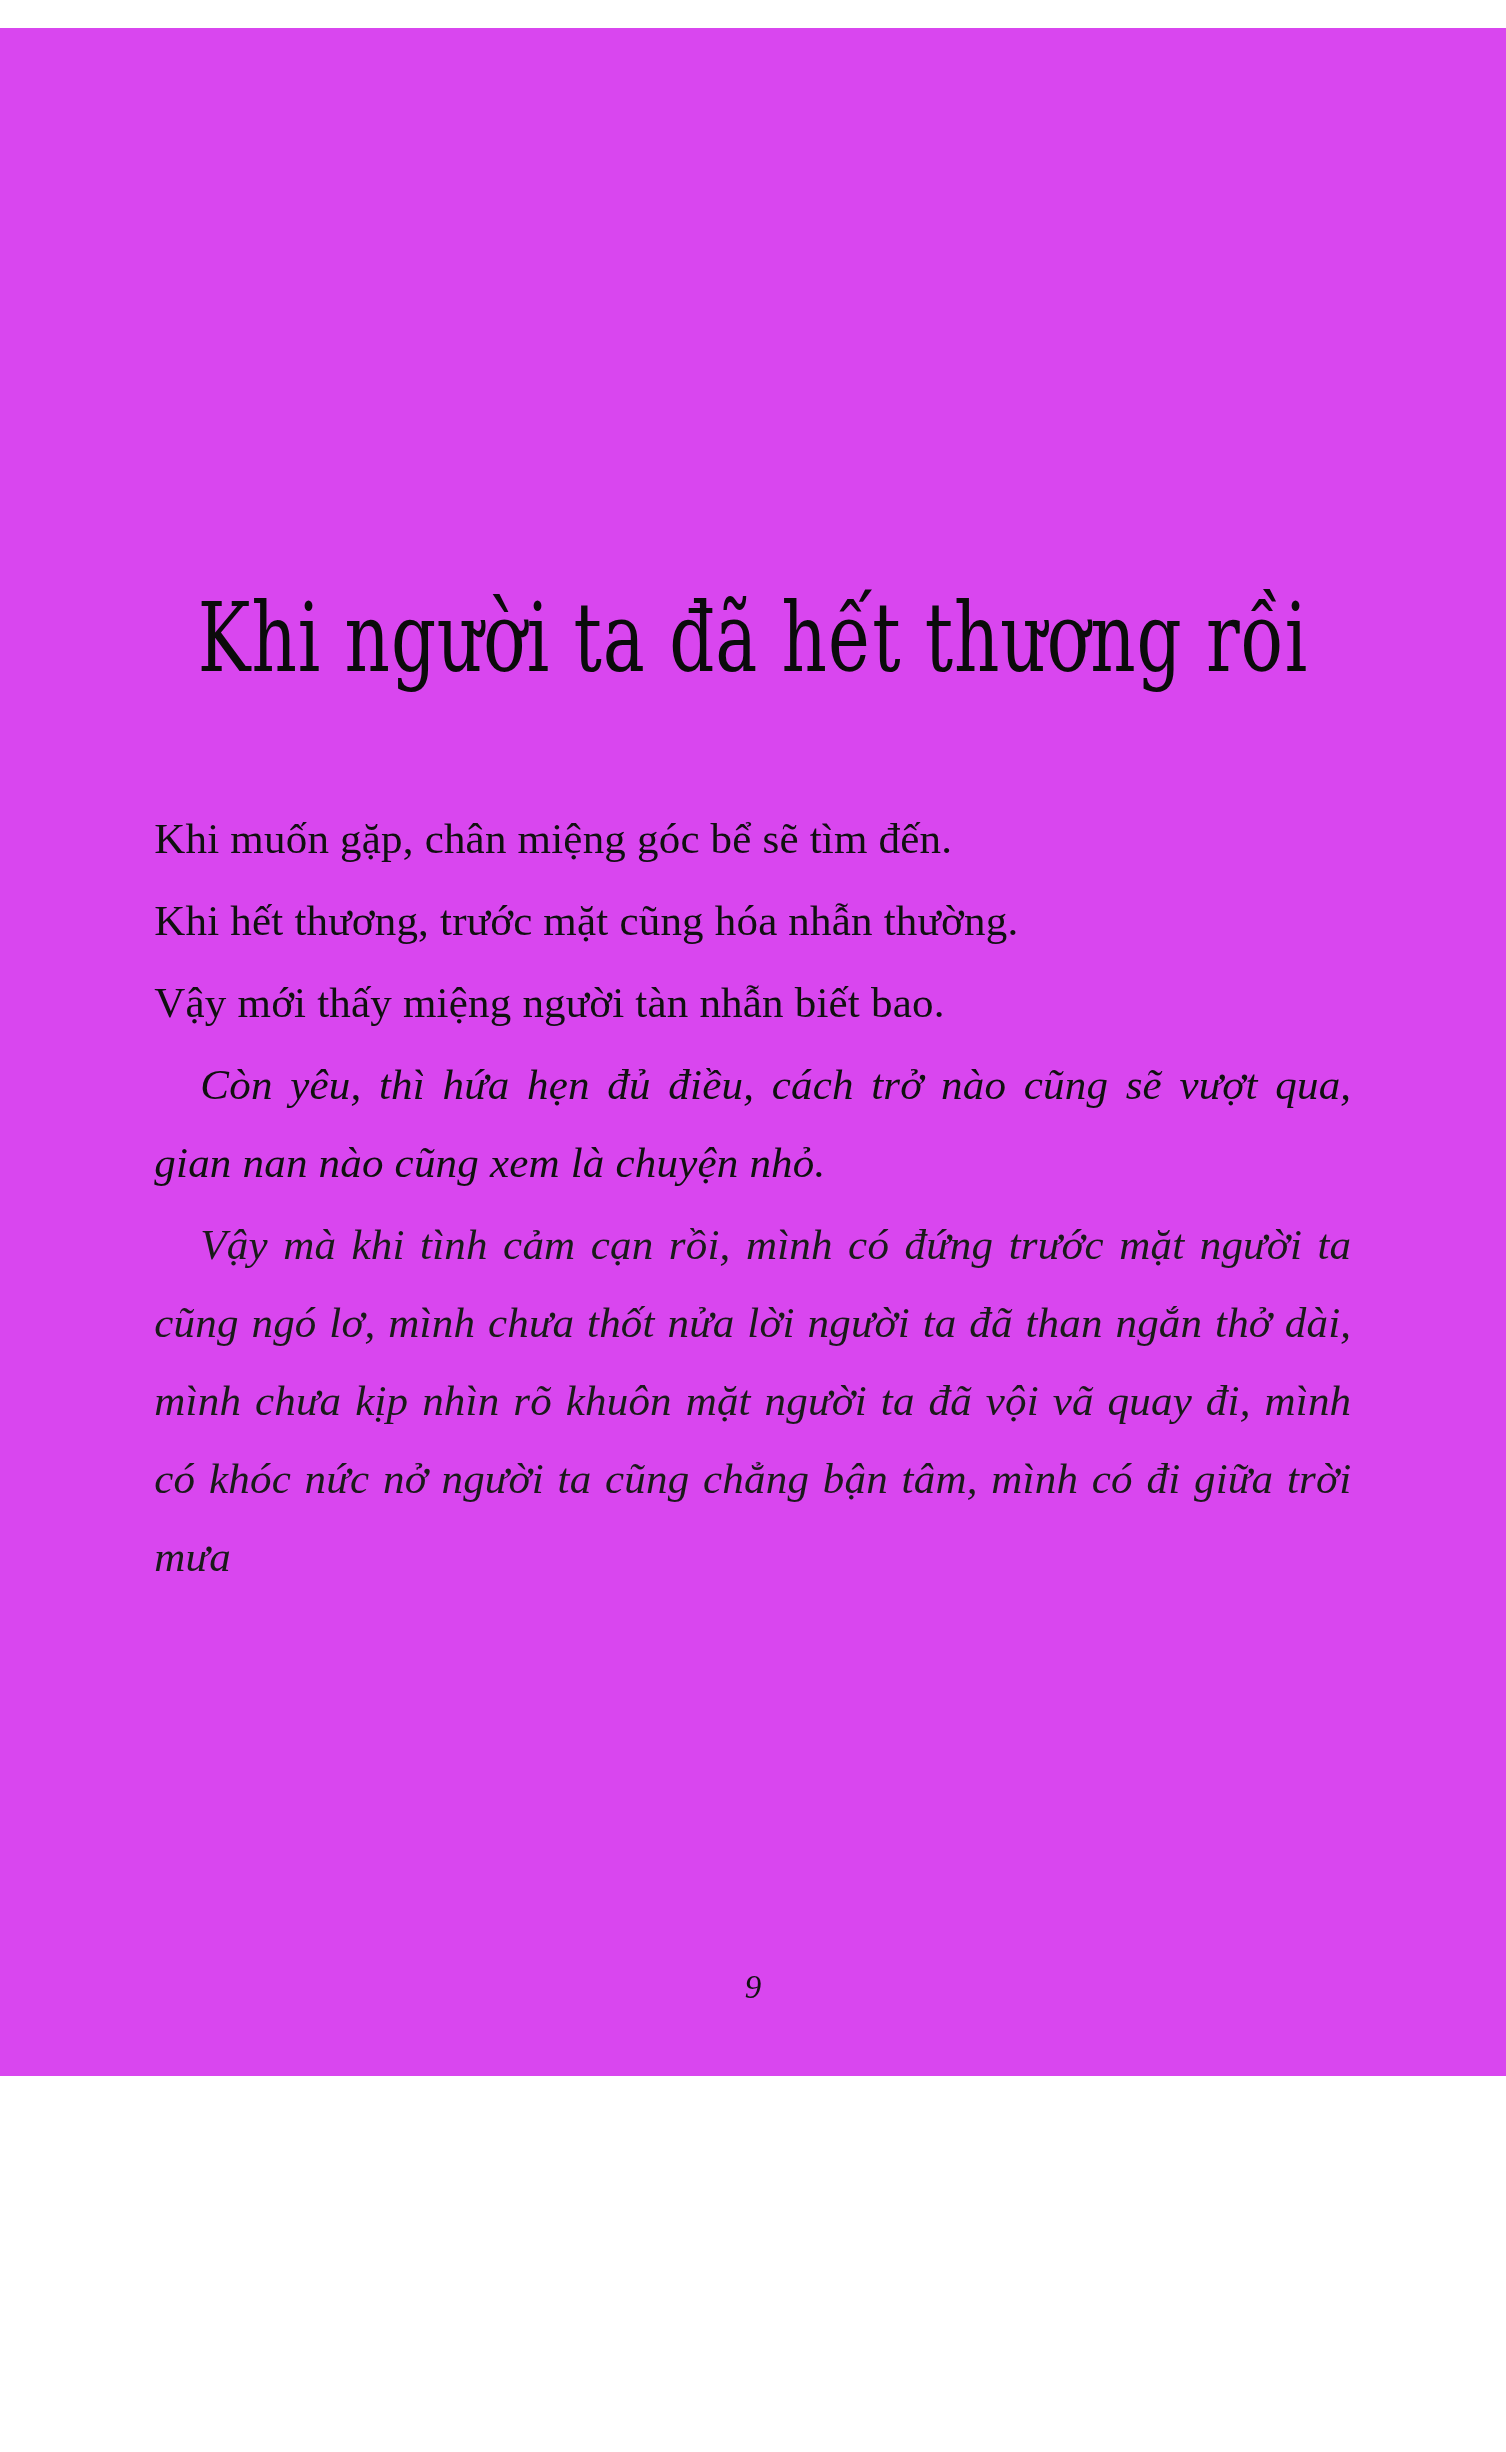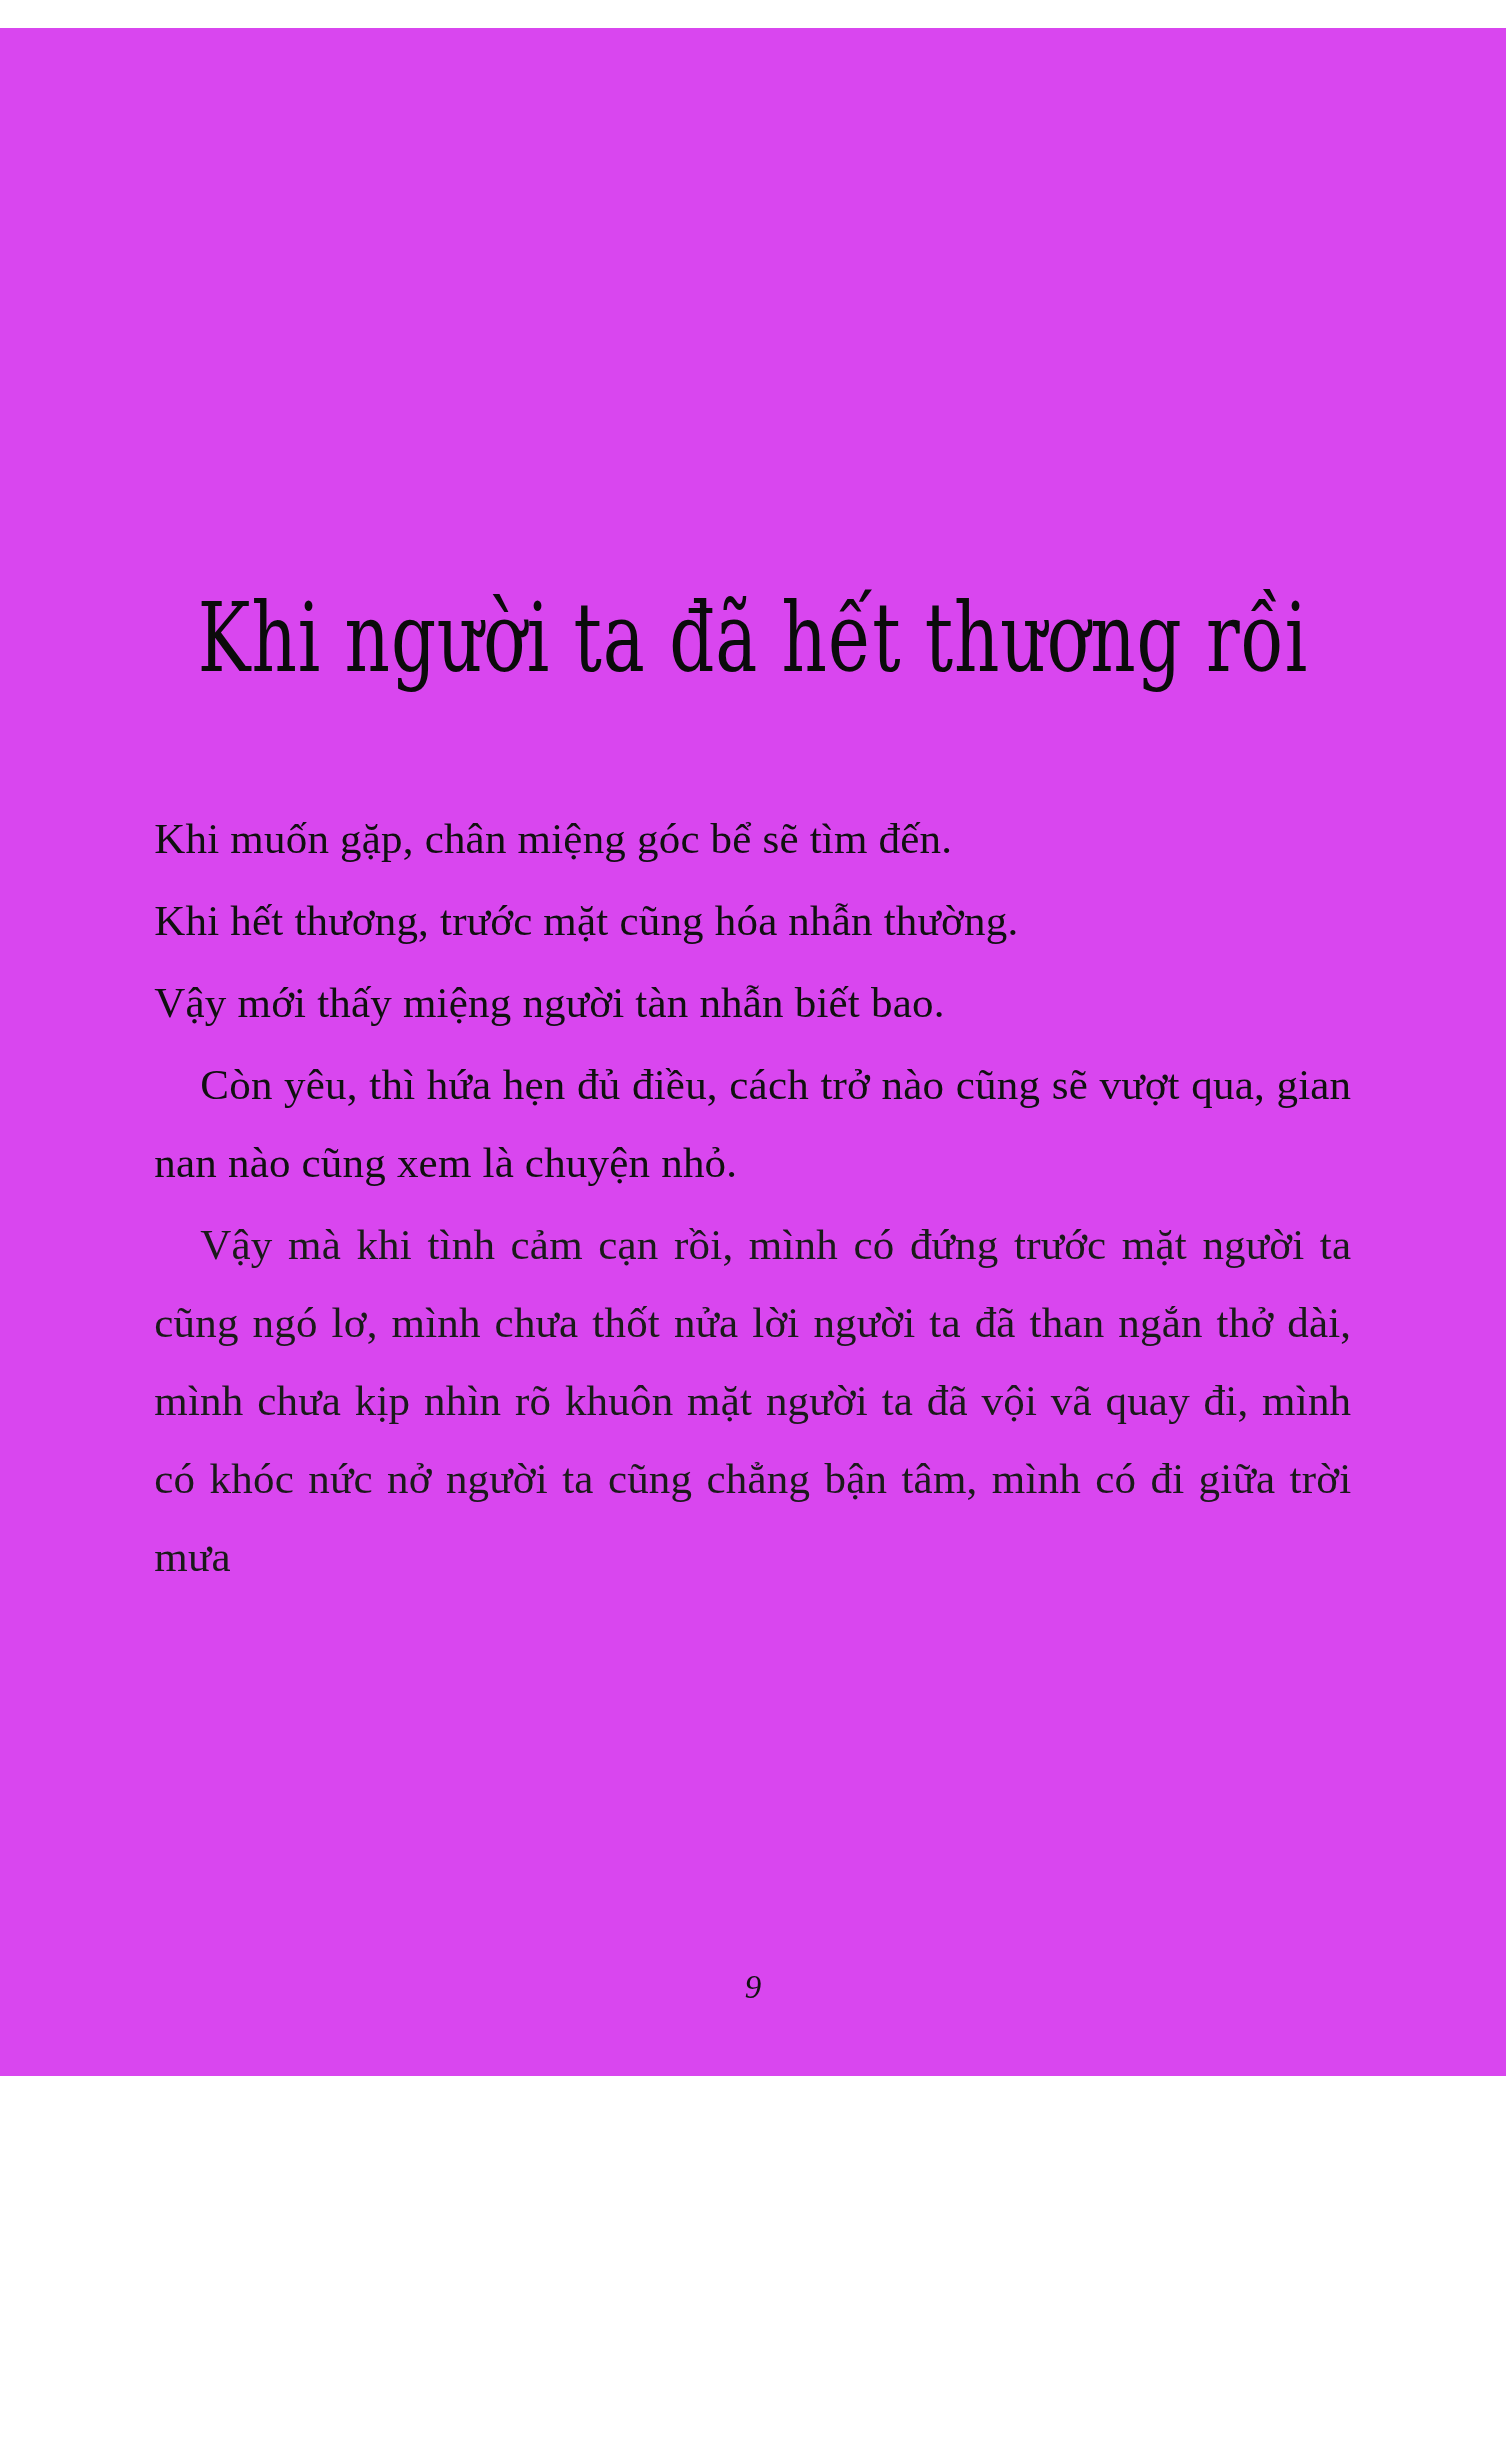--- a/index.html
+++ b/index.html
@@ -62,20 +62,21 @@
     line-height: 78px;
     color: #101010;
     text-align: justify;
     text-justify: inter-word;
     margin: 0 0 3.9px 0;
     letter-spacing: 0.2px;
   }
 
   .para.indent {
     text-indent: 46px;
+    font-style: italic;
   }
 
   
   .para.fade1 { color: #1a1a1a; }
 
   .page-number {
     position: absolute;
     left: 0;
     bottom: 70px;
     width: 1506px;

